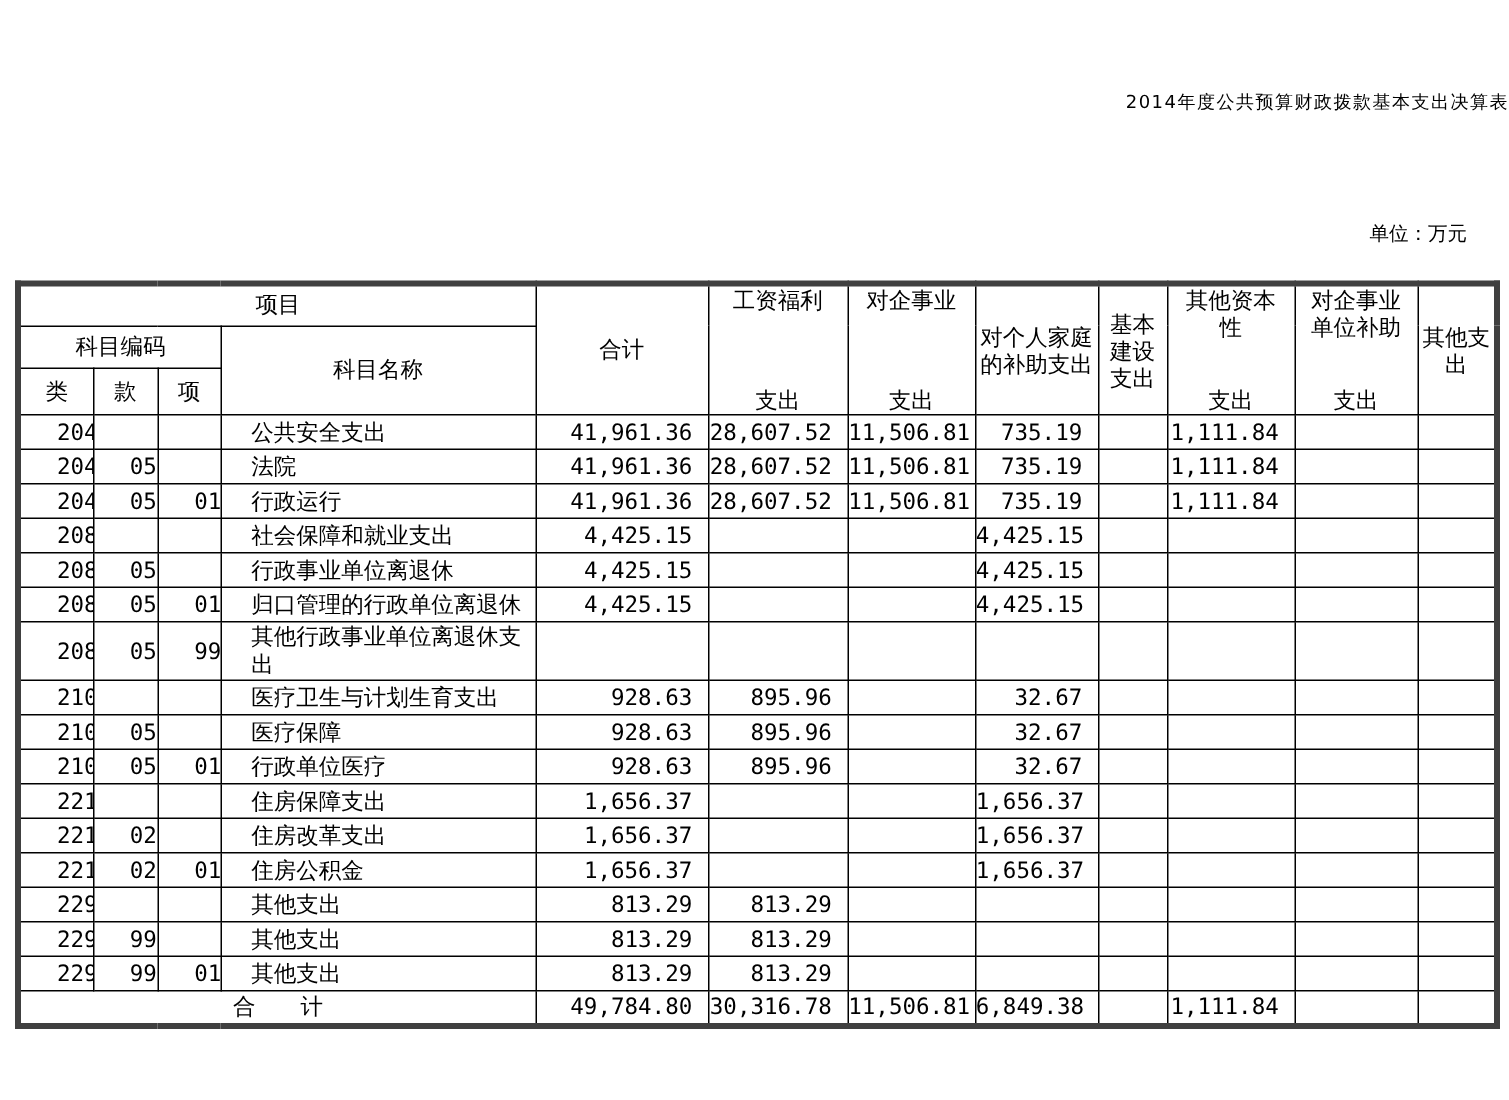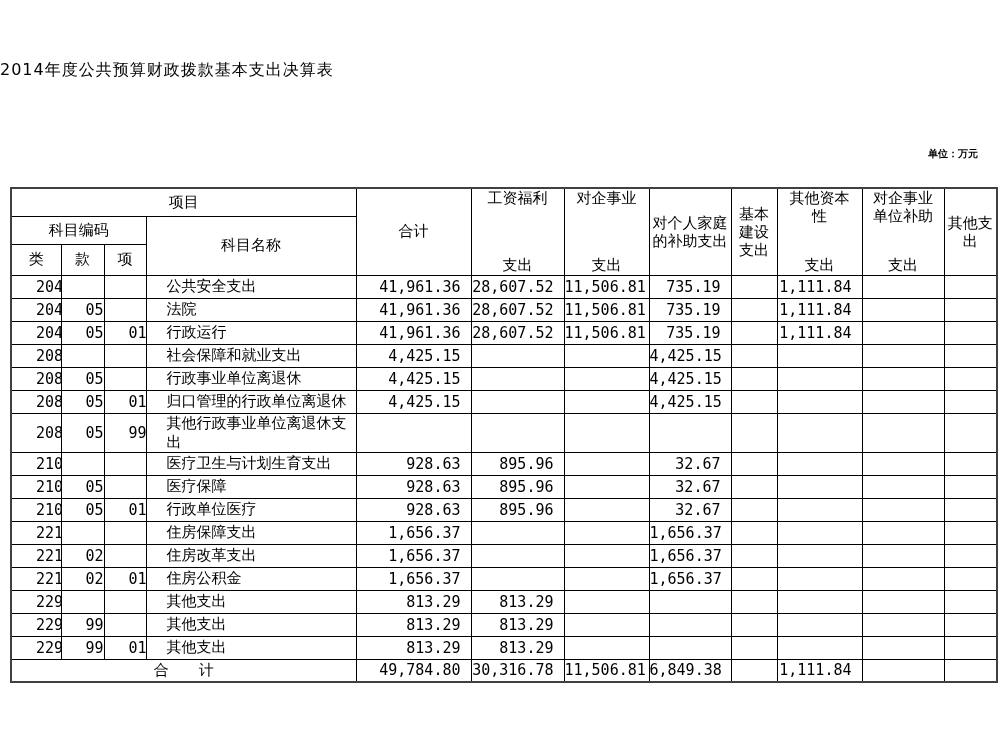--- a/index.html
+++ b/index.html
@@ -6,35 +6,34 @@
   html, body { background: #ffffff; }
   body {
     width: 1006px; height: 733px;
     position: relative;
     font-family: "DejaVu Sans", "Liberation Sans", sans-serif;
     color: #000000;
     overflow: hidden;
   }
   .doc-title {
     position: absolute; top: 60px; left: 0; right: 0;
-    text-align: left;
-    font-size: 16px;
+    text-align: right;
+    font-size: 12px;
     letter-spacing: 1px;
   }
   .unit-label {
     position: absolute; top: 147px; right: 28px;
-    font-size: 10px;
-    font-weight: bold;
+    font-size: 13px;
   }
   table.budget {
     position: absolute; top: 187px; left: 10px;
     width: 986px;
     border-collapse: collapse;
     table-layout: fixed;
-    border: 2px solid #404040;
+    border: 4px solid #404040;
   }
   table.budget th, table.budget td {
     border: 1px solid #000;
     font-weight: normal;
     font-size: 15px;
     overflow: hidden;
   }
   thead tr.h1 th { height: 28px; }
   thead tr.h2 th { height: 28px; }
   thead tr.h3 th { height: 31px; }

